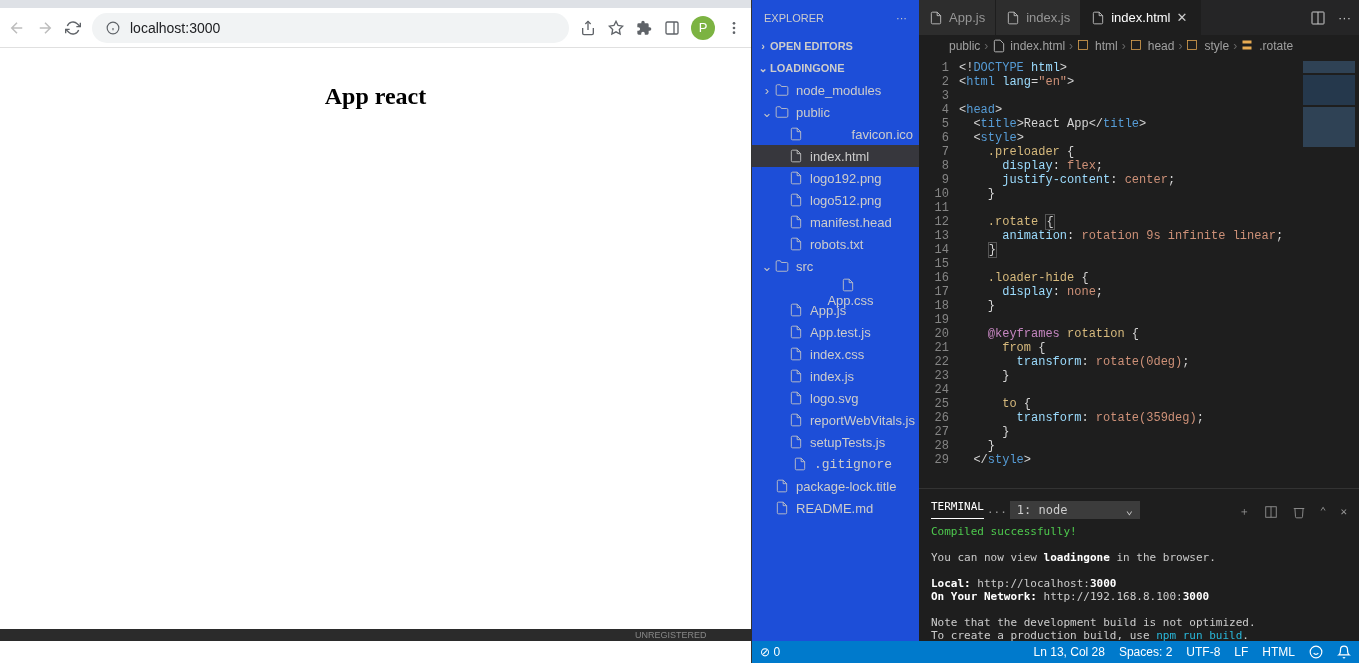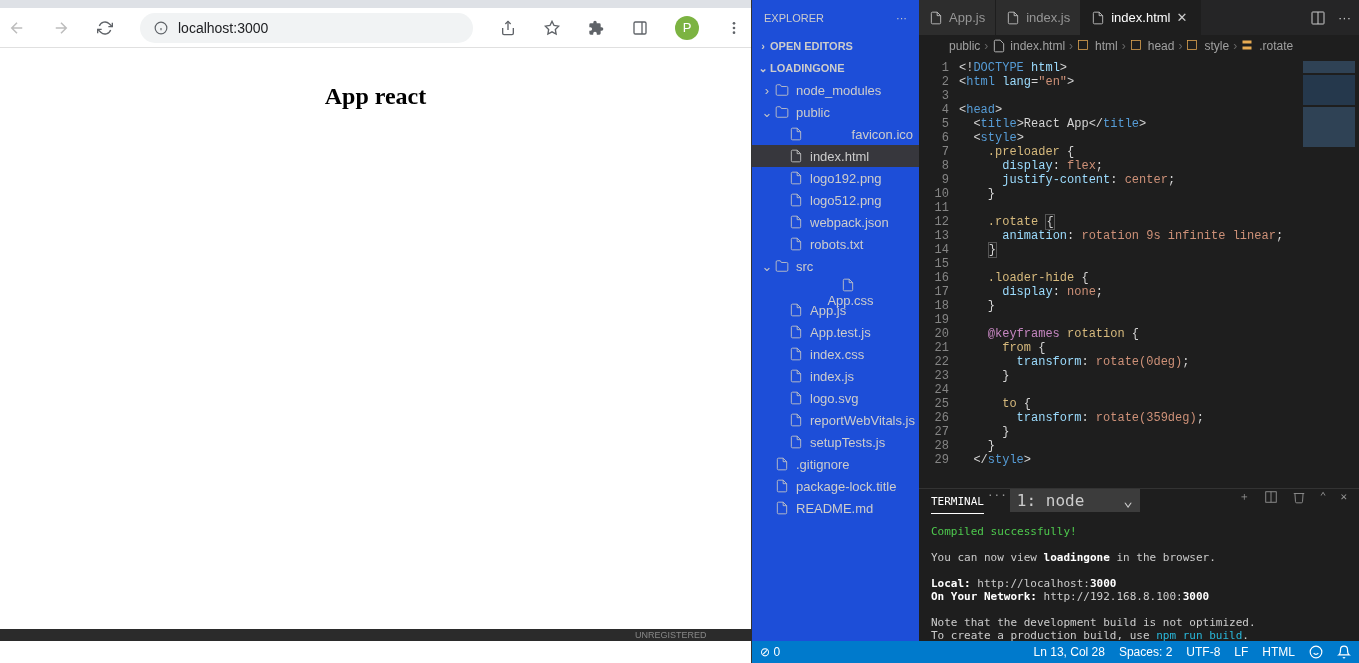--- a/index.html
+++ b/index.html
@@ -1,19 +1,19 @@
 <!DOCTYPE html>
 <html><head>
 <meta charset="utf-8">
 <style>
 * { margin: 0; padding: 0; box-sizing: border-box; }
 body { font-family: -apple-system, BlinkMacSystemFont, "Segoe UI", sans-serif; display: flex; width: 1359px; height: 663px; overflow: hidden; background: #fff; }
 .browser { width: 752px; height: 100%; display: flex; flex-direction: column; border-right: 1px solid #333; }
 .tab-strip { height: 8px; background: #dee1e6; }
-.toolbar { height: 40px; display: flex; align-items: center; padding: 0 8px; gap: 26px; border-bottom: 1px solid #e0e0e0; }
+.toolbar { height: 40px; display: flex; align-items: center; padding: 0 8px; gap: 10px; border-bottom: 1px solid #e0e0e0; }
 .nav-icon { width: 18px; height: 18px; color: #5f6368; cursor: pointer; display: flex; align-items: center; justify-content: center; }
 .nav-icon.dim { color: #bdbdbd; }
 .addrbar { flex: 1; height: 30px; background: #f1f3f4; border-radius: 15px; display: flex; align-items: center; padding: 0 12px; gap: 8px; }
 .addrbar input { flex: 1; border: none; background: transparent; outline: none; font-size: 14px; color: #202124; }
 .tb-icon { width: 18px; height: 18px; color: #5f6368; display: flex; align-items: center; justify-content: center; }
 .avatar { width: 24px; height: 24px; border-radius: 50%; background: #7cb342; color: #fff; display: flex; align-items: center; justify-content: center; font-size: 13px; font-weight: 500; }
 .page { flex: 1; background: #fff; padding-top: 35px; text-align: center; }
 .page h2 { font-family: "Times New Roman", serif; font-weight: bold; font-size: 24px; color: #000; }
 .vscode { flex: 1; height: 100%; display: flex; background: #1e1e1e; color: #ccc; font-size: 13px; position: relative; }
 .sidebar { width: 167px; background: #1d4ed8; display: flex; flex-direction: column; overflow: hidden; }
@@ -33,29 +33,29 @@
 .breadcrumb { height: 22px; background: #1e1e1e; display: flex; align-items: center; padding: 0 12px; gap: 4px; font-size: 12px; color: #a0a0a0; }
 .breadcrumb .sep { color: #666; }
 .bc-icon { width: 14px; height: 14px; display: inline-flex; }
 .code-wrap { flex: 1; display: flex; background: #1e1e1e; overflow: hidden; position: relative; font-family: Consolas, "Courier New", monospace; font-size: 12px; line-height: 14px; }
 .gutter { width: 40px; text-align: right; padding: 4px 10px 4px 0; color: #858585; user-select: none; }
 .codelines { flex: 1; padding: 4px 0; white-space: pre; overflow: hidden; }
 .codelines .ln { height: 14px; }
 .minimap { width: 60px; background: #1e1e1e; position: relative; overflow: hidden; }
 .mm-block { position: absolute; left: 4px; right: 4px; background: #2a3a4a; opacity: 0.6; }
 .terminal { height: 175px; background: #1e1e1e; border-top: 1px solid #333; display: flex; flex-direction: column; font-family: Consolas, monospace; font-size: 11px; }
-.term-tabs { height: 30px; display: flex; align-items: flex-start; padding: 0 12px; gap: 3px; color: #969696; }
+.term-tabs { height: 30px; display: flex; align-items: flex-end; padding: 0 12px; gap: 3px; color: #969696; }
 .term-tabs .tt { cursor: pointer; padding: 6px 0; position: relative; }
 .term-tabs .tt.active { color: #fff; }
 .term-tabs .tt.active::after { content: ""; position: absolute; bottom: 0; left: 0; right: 0; height: 1px; background: #fff; }
 .term-body { flex: 1; padding: 6px 12px; color: #ccc; overflow: hidden; }
 .statusbar { position: absolute; bottom: 0; left: 0; right: 0; height: 22px; background: #007acc; color: #fff; display: flex; align-items: center; font-size: 12px; padding: 0 8px; gap: 14px; }
 .statusbar .spacer { flex: 1; }
 .bottom-stripe { position: absolute; bottom: 22px; left: 0; width: 752px; height: 12px; background: #2b2b2b; color: #888; font-size: 9px; display: flex; align-items: center; padding-left: 635px; }
-.dropdown { display: flex; align-items: center; background: #3c3c3c; border: 1px solid #3c3c3c; padding: 1px 6px; font-size: 16px; color: #ccc; width: 130px; justify-content: space-between; }
+.dropdown { display: flex; align-items: center; background: #3c3c3c; border: 1px solid #3c3c3c; padding: 1px 6px; font-size: 12px; color: #ccc; width: 130px; justify-content: space-between; }
 .tok-doctype { color: #569cd6; }
 .tok-tag { color: #569cd6; }
 .tok-attr { color: #9cdcfe; }
 .tok-string { color: #ce9178; }
 .tok-text { color: #d4d4d4; }
 .tok-sel { color: #d7ba7d; }
 .tok-prop { color: #9cdcfe; }
 .tok-val { color: #ce9178; }
 .tok-punc { color: #d4d4d4; }
 .tok-kw { color: #c586c0; }
@@ -202,21 +202,21 @@
           </span>
           <span>logo512.png</span>
         </div>
         <div class="tree-row" style="padding-left: 36px;">
           <span class="ticon">
             <svg width="14" height="14" viewBox="0 0 24 24" fill="none" stroke="#c5c5c5" stroke-width="1.5">
               <path d="M14 2H6a2 2 0 00-2 2v16a2 2 0 002 2h12a2 2 0 002-2V8z"></path>
               <polyline points="14 2 14 8 20 8"></polyline>
             </svg>
           </span>
-          <span>webpack.json</span>
+          <span>manifest.head</span>
         </div>
         <div class="tree-row" style="padding-left: 36px;">
           <span class="ticon">
             <svg width="14" height="14" viewBox="0 0 24 24" fill="none" stroke="#c5c5c5" stroke-width="1.5">
               <path d="M14 2H6a2 2 0 00-2 2v16a2 2 0 002 2h12a2 2 0 002-2V8z"></path>
               <polyline points="14 2 14 8 20 8"></polyline>
             </svg>
           </span>
           <span>robots.txt</span>
         </div>
@@ -294,21 +294,21 @@
         </div>
         <div class="tree-row" style="padding-left: 36px;">
           <span class="ticon">
             <svg width="14" height="14" viewBox="0 0 24 24" fill="none" stroke="#c5c5c5" stroke-width="1.5">
               <path d="M14 2H6a2 2 0 00-2 2v16a2 2 0 002 2h12a2 2 0 002-2V8z"></path>
               <polyline points="14 2 14 8 20 8"></polyline>
             </svg>
           </span>
           <span>setupTests.js</span>
         </div>
-        <div class="tree-row" style="padding-left: 22px;">
+        <div class="tree-row" style="padding-left: 40px; font-family: Liberation Mono, monospace;">
           <span class="ticon">
             <svg width="14" height="14" viewBox="0 0 24 24" fill="none" stroke="#c5c5c5" stroke-width="1.5">
               <path d="M14 2H6a2 2 0 00-2 2v16a2 2 0 002 2h12a2 2 0 002-2V8z"></path>
               <polyline points="14 2 14 8 20 8"></polyline>
             </svg>
           </span>
           <span>.gitignore</span>
         </div>
         <div class="tree-row" style="padding-left: 22px;">
           <span class="ticon">

